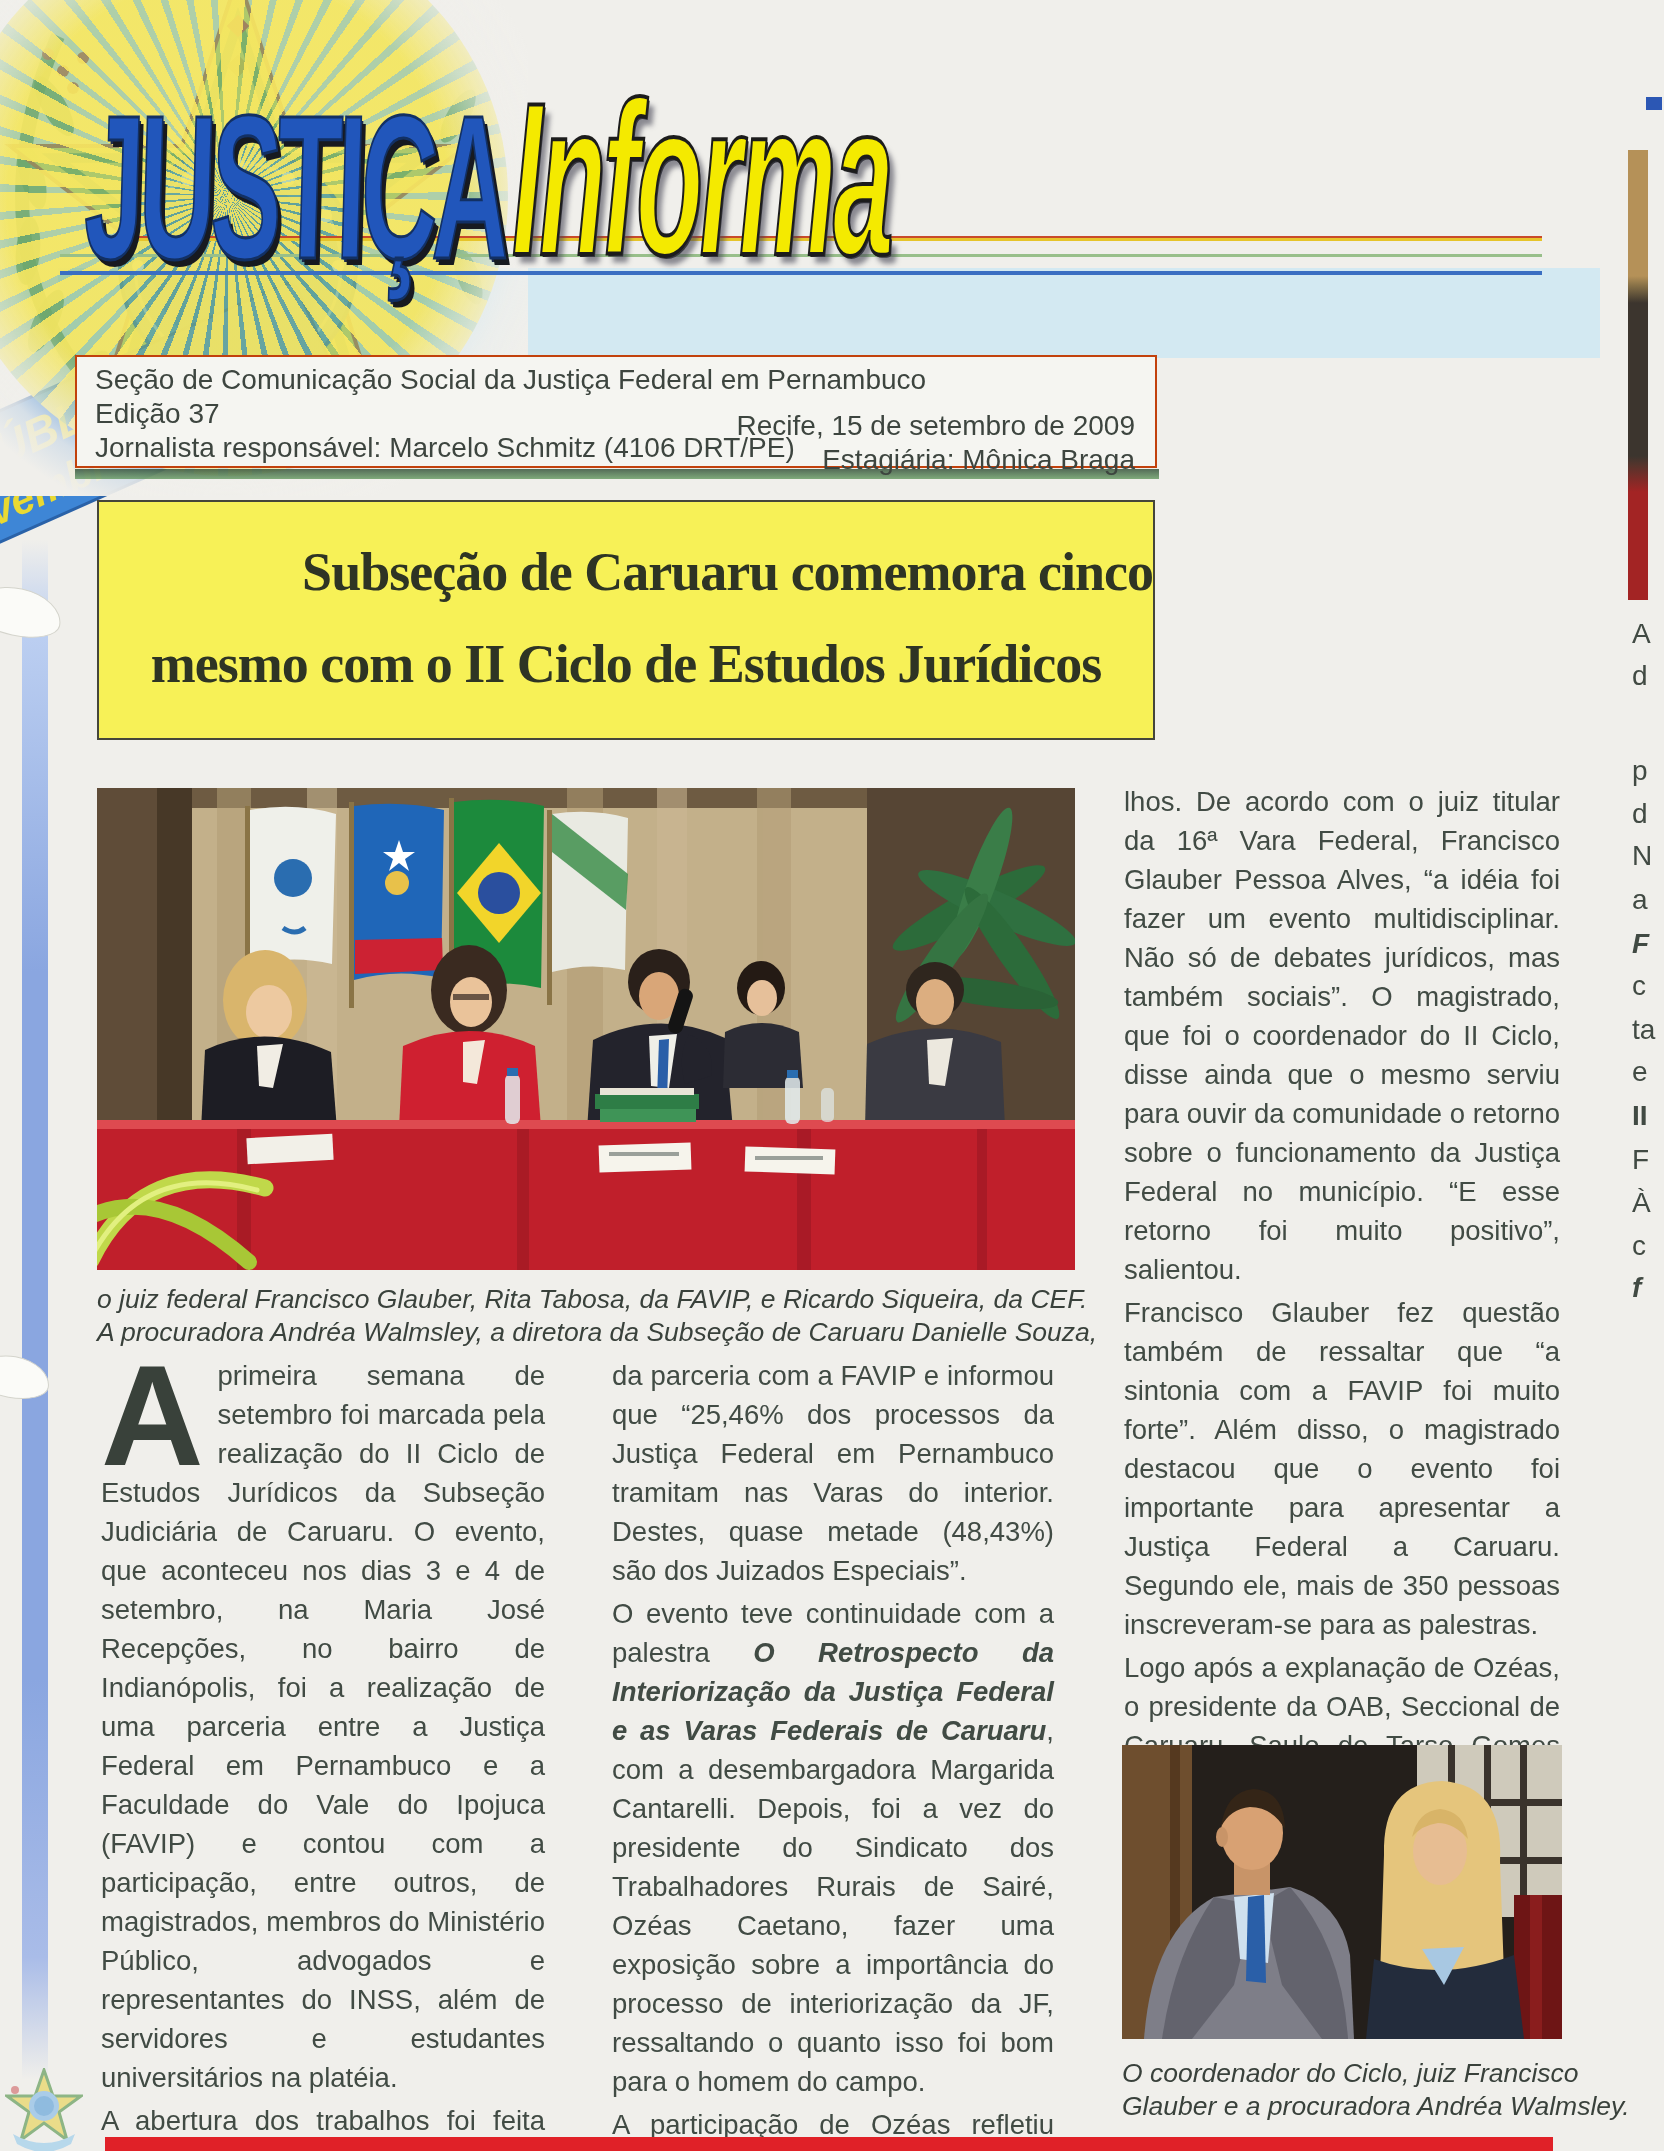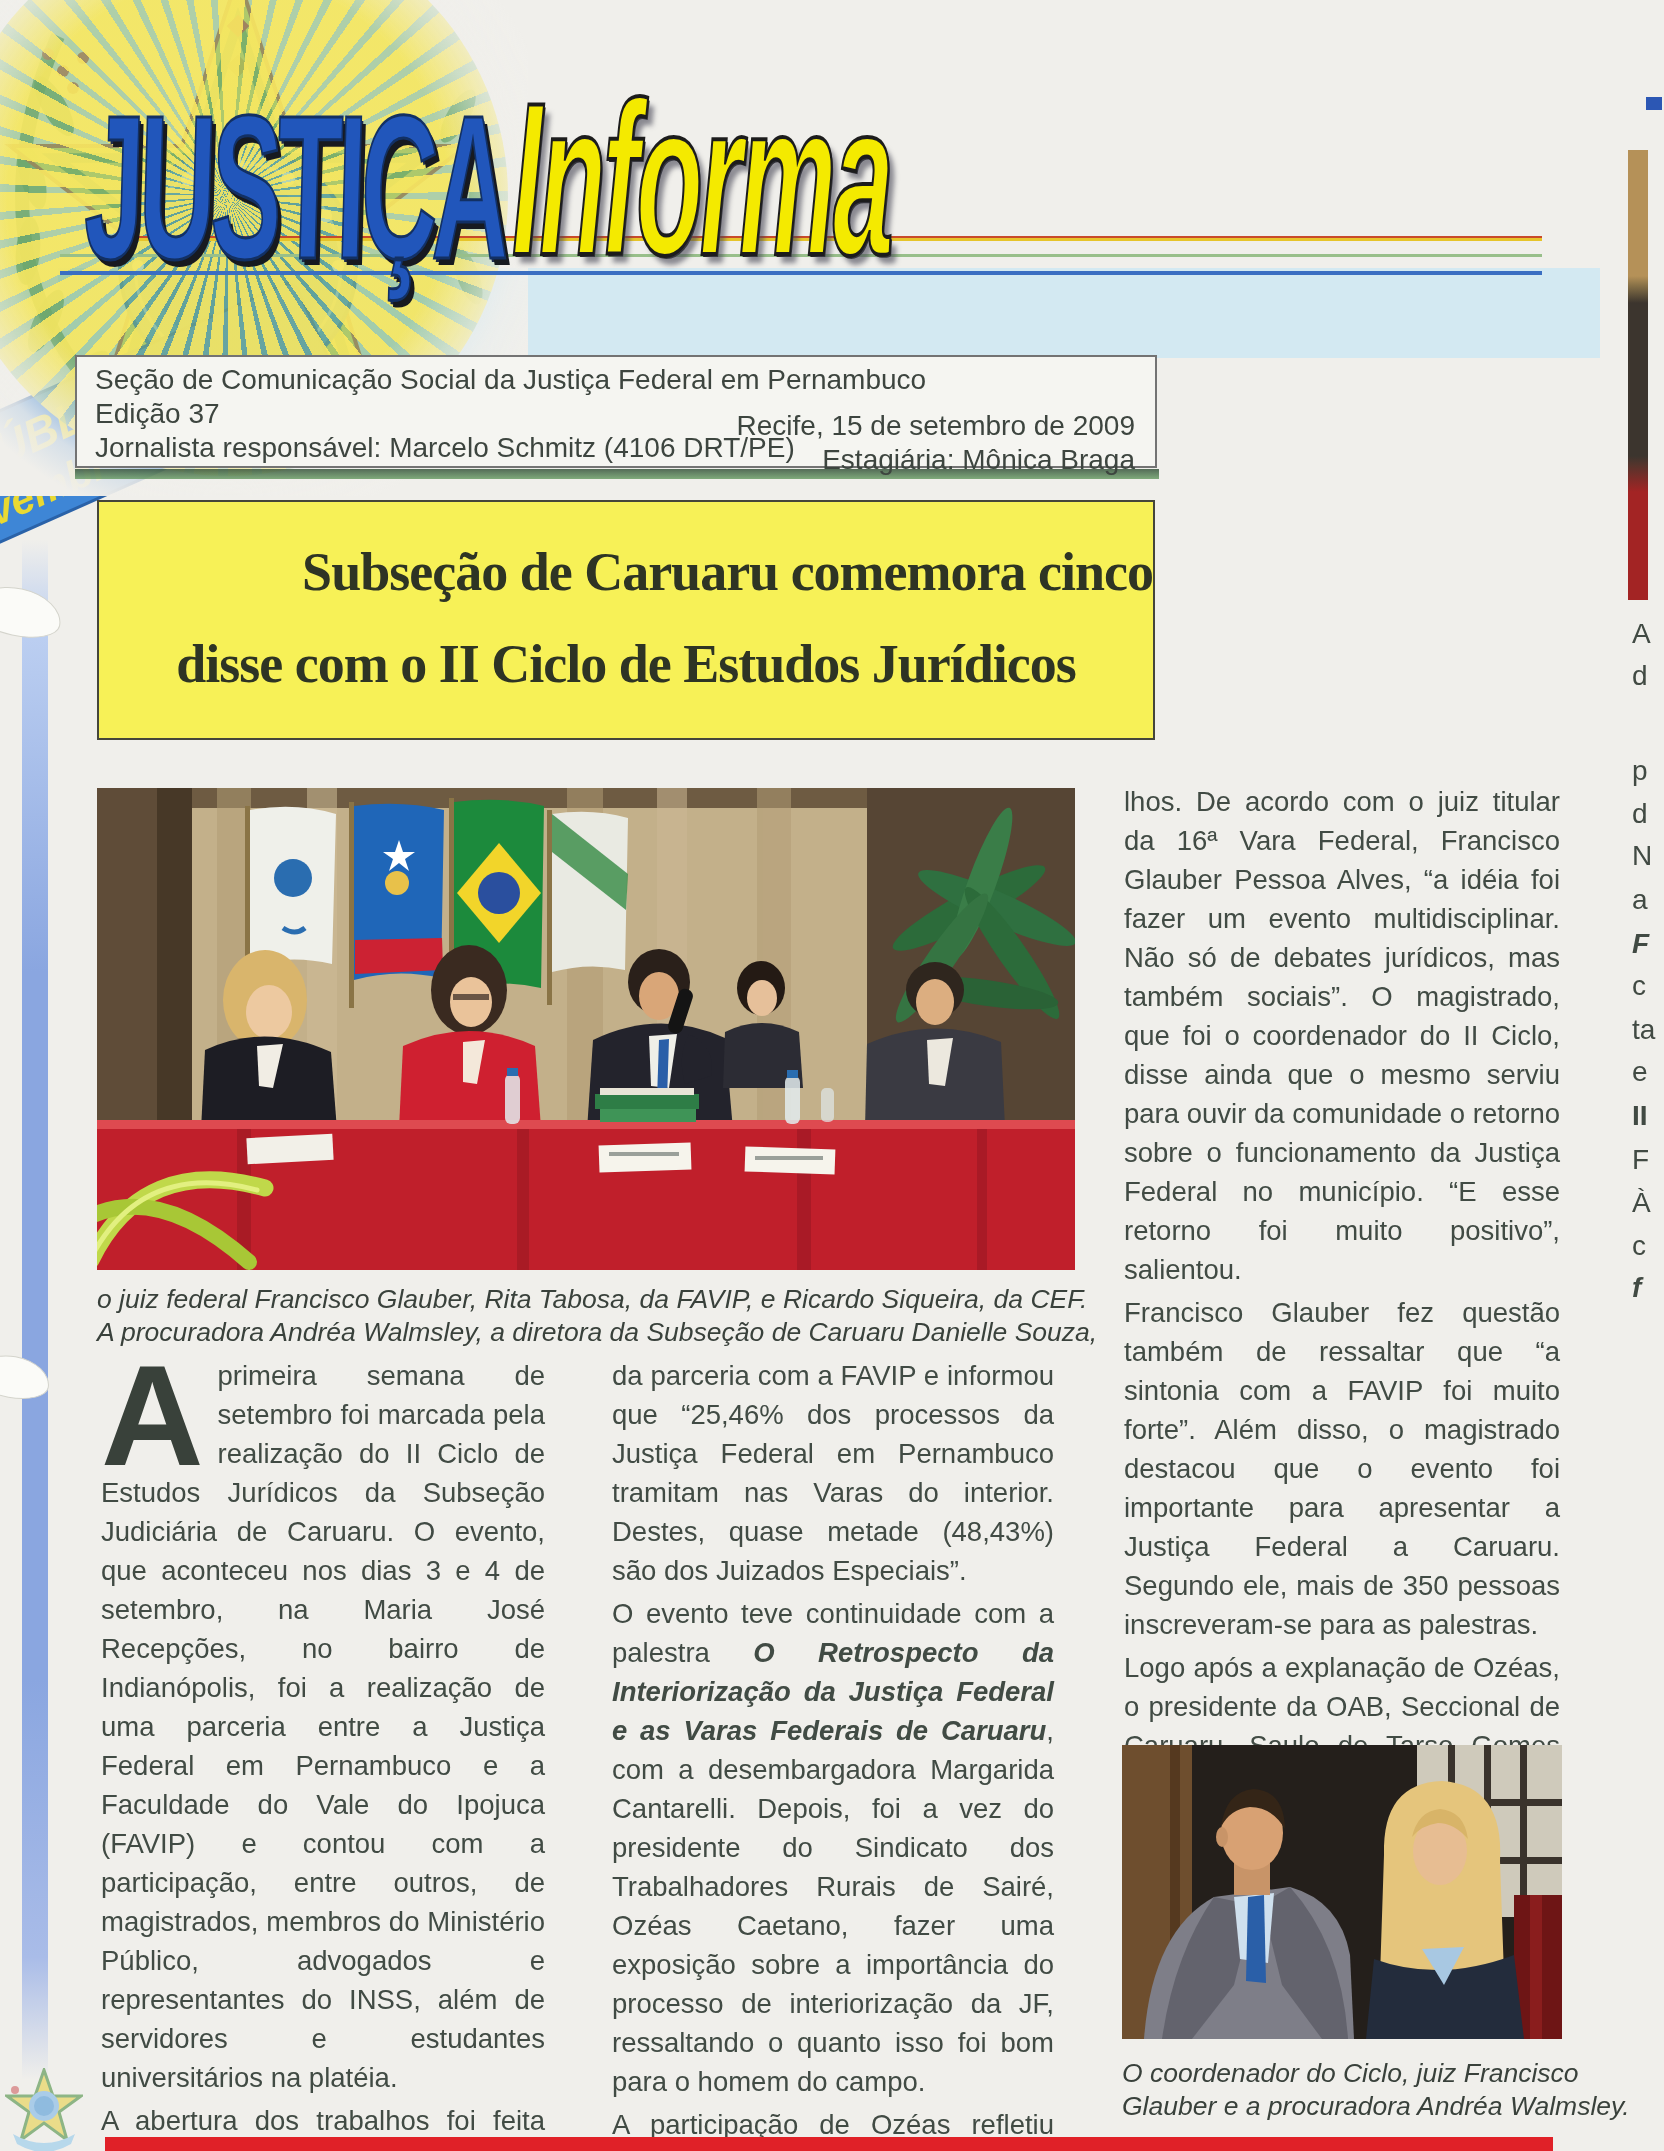--- a/index.html
+++ b/index.html
@@ -17,21 +17,21 @@
   .logo-informa{left:512px;top:70px;font-size:218px;line-height:218px;font-weight:bold;font-style:italic;color:#f4ea00;
       transform:scaleX(.50);transform-origin:left top;letter-spacing:-6px;z-index:8;
       -webkit-text-stroke:4px #1c1c1c;text-shadow:12px 9px 7px rgba(70,70,85,.6),3px 3px 0 #222;}
   
   .arms{left:-12px;top:-34px;width:660px;height:590px;z-index:2;}
   .rays{position:absolute;left:-40px;top:-50px;width:560px;height:560px;border-radius:50%;
       background:repeating-conic-gradient(rgba(242,229,98,.95) 0 5deg, rgba(130,185,125,.6) 5deg 7deg);}
   .rays-fade{position:absolute;left:-60px;top:-70px;width:600px;height:600px;
       background:radial-gradient(circle at 50% 50%, rgba(240,239,235,0) 52%, rgba(240,239,235,.85) 70%, #f0efeb 79%);}
   
-  .info-box{left:75px;top:355px;width:1082px;height:113px;background:#f5f5f1;border:2px solid #737373;
+  .info-box{left:75px;top:355px;width:1082px;height:113px;background:#f5f5f1;border:2px solid #c2410c;
       box-sizing:border-box;z-index:9;font-size:28px;line-height:34px;color:#3d453f;}
   .info-left{position:absolute;left:18px;top:6px;}
   .info-right{position:absolute;right:20px;top:52px;text-align:right;}
   .green-strip{left:75px;top:469px;width:1084px;height:10px;background:linear-gradient(#2c4a32,#63985f);opacity:.8;z-index:4;}
   
   .headline-box{left:97px;top:500px;width:1058px;height:240px;background:#f7f157;border:2px solid #45463a;
       box-sizing:border-box;text-align:center;z-index:5;}
   .headline-box .hl{font-family:"Liberation Serif",serif;font-weight:bold;color:#2e3424;font-size:54px;
       line-height:92px;letter-spacing:-1px;margin:0;}
   .headline-box .hl1{margin-top:24px;text-align:right;}
@@ -128,21 +128,21 @@
     </div>
     <div class="info-right">
       <div>Recife, 15 de setembro de 2009</div>
       <div>Estagiária: Mônica Braga</div>
     </div>
   </div>
   <div class="abs green-strip"></div>
 
   <div class="abs headline-box">
     <p class="hl hl1">Subseção de Caruaru comemora cinco</p>
-    <p class="hl">disse com o II Ciclo de Estudos Jurídicos</p>
+    <p class="hl">mesmo com o II Ciclo de Estudos Jurídicos</p>
   </div>
 
   <div class="abs photo1">
     <svg width="978" height="482" viewBox="0 0 978 482">
       <rect width="978" height="482" fill="#c3b08a"></rect>
       <rect width="978" height="20" fill="#6e5b42"></rect>
       <g opacity=".55">
         <rect x="120" y="0" width="34" height="340" fill="#b19c74"></rect>
         <rect x="210" y="0" width="30" height="340" fill="#cebb97"></rect>
         <rect x="470" y="0" width="36" height="340" fill="#b19c74"></rect>

